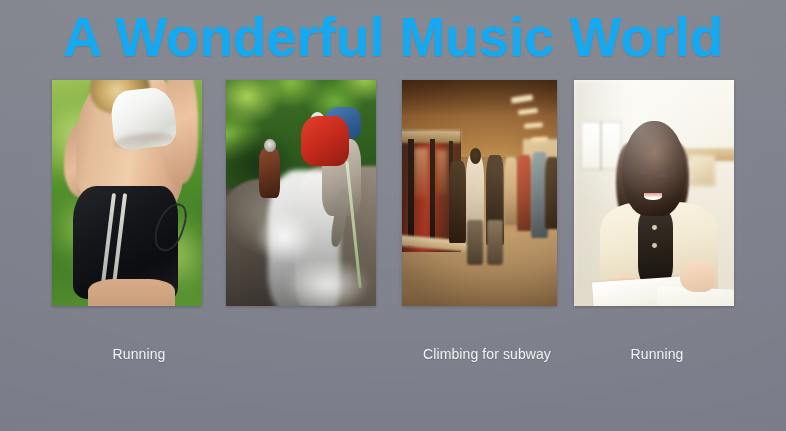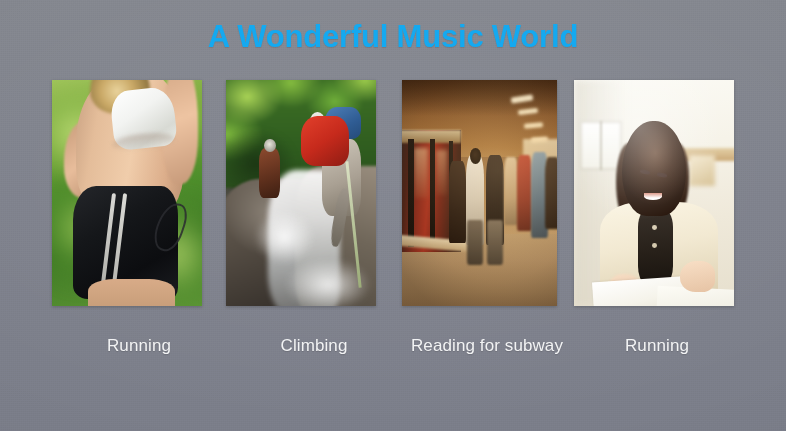--- a/index.html
+++ b/index.html
@@ -36,21 +36,21 @@
       repeating-linear-gradient(0deg, rgba(255,255,255,.035) 0px, rgba(255,255,255,.035) 1px, rgba(0,0,0,.03) 1px, rgba(0,0,0,.03) 2px),
       repeating-linear-gradient(90deg, rgba(255,255,255,.03) 0px, rgba(255,255,255,.03) 1px, rgba(0,0,0,.025) 1px, rgba(0,0,0,.025) 2px);
   }
 
   
   .title {
     position: absolute;
     left: 0; right: 0;
     top: 13px;
     text-align: center;
-    font-size: 31px;
+    font-size: 55px;
     line-height: 48px;
     font-weight: bold;
     letter-spacing: -0.2px;
     color: #14a9f0;
     text-shadow: 0 1px 1px rgba(0,0,0,0.10);
     white-space: nowrap;
     z-index: 4;
   }
 
   
@@ -434,22 +434,22 @@
   .caption-row {
     position: absolute;
     left: 52px;
     top: 330px;
     width: 682px;
     height: 34px;
     z-index: 4;
   }
   .caption {
     position: absolute;
-    top: 0;
-    font-size: 17px;
+    top: 8px;
+    font-size: 14px;
     line-height: 32px;
     font-weight: normal;
     color: #f2f3f4;
     white-space: nowrap;
     text-shadow: 0 1px 1px rgba(0,0,0,0.14);
     letter-spacing: 0.1px;
   }
   .caption.k0 { left: 0px;   width: 174px; text-align: center; }
   .caption.k1 { left: 174px; width: 176px; text-align: center; }
   .caption.k2 { left: 340px; width: 190px; text-align: center; }
@@ -559,18 +559,17 @@
         <div class="layer paper2"></div>
         <div class="layer hand-r"></div>
         <div class="layer bright-wash"></div>
       </div>
     </div>
 
   </div>
 
   <div class="caption-row">
     <div class="caption k0">Running</div>
-    <div class="caption k1">Climbing</div>
-    <div class="caption k2">Reading for subway</div>
+    <div class="caption k2">Climbing for subway</div>
     <div class="caption k3">Running</div>
   </div>
 
 </div>
 
 </body></html>

